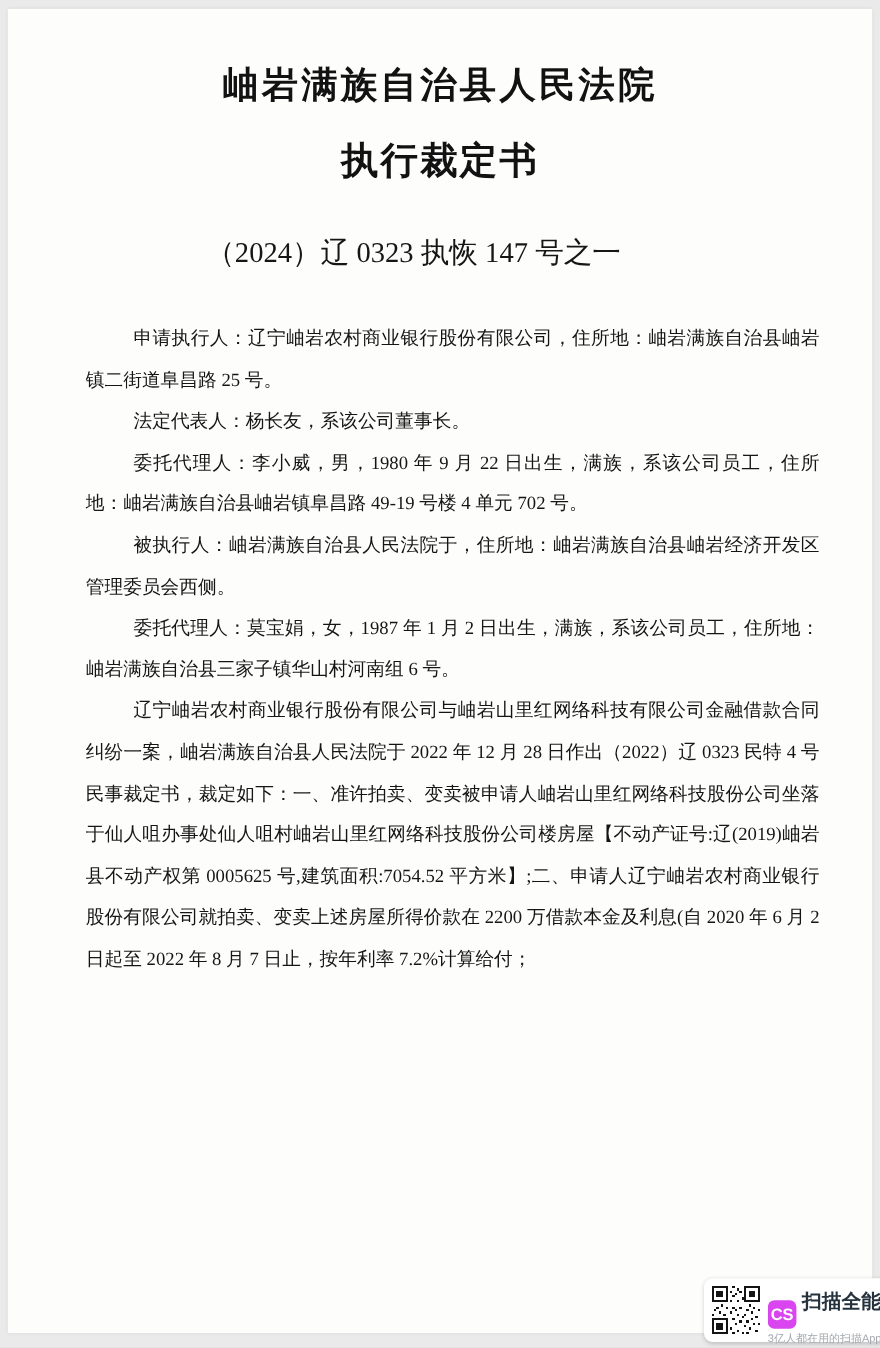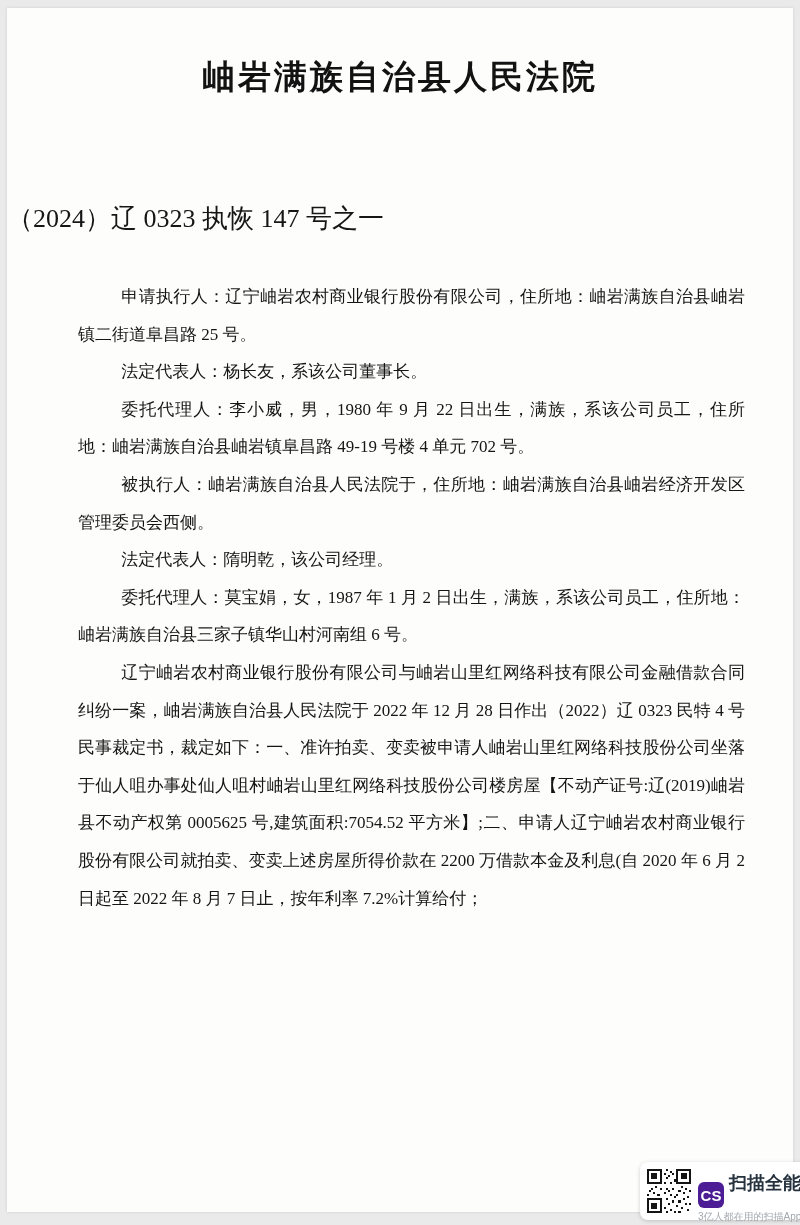--- a/index.html
+++ b/index.html
@@ -27,22 +27,22 @@
   }
   .doc-title {
     margin:23px 0 0;
     text-align:center;
     font-size:34px;
     font-weight:bold;
     letter-spacing:2px;
     color:#121212;
   }
   .case-number {
-    margin-top:101px;
-    text-align:left;
+    margin-top:43px;
+    text-align:center;
     padding-right:48px;
     font-size:26px;
     color:#161616;
   }
   .body-text {
     margin-top:42px;
     padding:0 48px 0 71px;
     font-size:17px;
     line-height:37.6px;
     text-align:justify;
@@ -63,21 +63,21 @@
     gap:7px;
     padding:6px 8px 6px 7px;
     box-sizing:border-box;
     font-family:"Liberation Sans","DejaVu Sans",sans-serif;
   }
   .qr { width:44px; height:44px; flex:0 0 auto; }
   .sb-right { display:flex; flex-direction:column; justify-content:center; overflow:hidden; }
   .sb-row { display:flex; align-items:center; gap:5px; }
   .cs-logo {
     width:26px; height:26px;
-    background:#4c1d95;
+    background:#d946ef;
     color:#ffffff;
     border-radius:6px;
     font-size:15px; font-weight:bold;
     display:inline-flex; align-items:center; justify-content:center;
     flex:0 0 auto;
     margin-top:24px;
   }
   .sb-name {
     font-size:18px; font-weight:bold;
     color:#25323e;
@@ -91,29 +91,29 @@
   }
 </style>
 </head>
 <body>
 
 <div class="canvas">
   <div class="page">
 
     <h1 class="court-name">岫岩满族自治县人民法院</h1>
 
+    <h2 class="doc-title">执行裁定书</h2>
 
     <div class="case-number">（2024）辽 0323 执恢 147 号之一</div>
 
     <div class="body-text">
       <p>申请执行人：辽宁岫岩农村商业银行股份有限公司，住所地：岫岩满族自治县岫岩镇二街道阜昌路 25 号。</p>
       <p>法定代表人：杨长友，系该公司董事长。</p>
       <p>委托代理人：李小威，男，1980 年 9 月 22 日出生，满族，系该公司员工，住所地：岫岩满族自治县岫岩镇阜昌路 49-19 号楼 4 单元 702 号。</p>
       <p>被执行人：岫岩满族自治县人民法院于，住所地：岫岩满族自治县岫岩经济开发区管理委员会西侧。</p>
-      <p>法定代表人：隋明乾，该公司经理。</p>
       <p>委托代理人：莫宝娟，女，1987 年 1 月 2 日出生，满族，系该公司员工，住所地：岫岩满族自治县三家子镇华山村河南组 6 号。</p>
       <p>辽宁岫岩农村商业银行股份有限公司与岫岩山里红网络科技有限公司金融借款合同纠纷一案，岫岩满族自治县人民法院于 2022 年 12 月 28 日作出（2022）辽 0323 民特 4 号民事裁定书，裁定如下：一、准许拍卖、变卖被申请人岫岩山里红网络科技股份公司坐落于仙人咀办事处仙人咀村岫岩山里红网络科技股份公司楼房屋【不动产证号:辽(2019)岫岩县不动产权第 0005625 号,建筑面积:7054.52 平方米】;二、申请人辽宁岫岩农村商业银行股份有限公司就拍卖、变卖上述房屋所得价款在 2200 万借款本金及利息(自 2020 年 6 月 2 日起至 2022 年 8 月 7 日止，按年利率 7.2%计算给付；</p>
     </div>
   </div>
 
   <div class="scan-badge">
     <svg class="qr" viewBox="0 0 21 21" xmlns="http://www.w3.org/2000/svg" fill="#141414" shape-rendering="crispEdges">
       <path fill-rule="evenodd" d="M0 0h7v7H0zM1 1h5v5H1z"></path>
         <rect x="2" y="2" width="3" height="3"></rect>
       <path fill-rule="evenodd" d="M14 0h7v7h-7zM15 1h5v5h-5z"></path>

